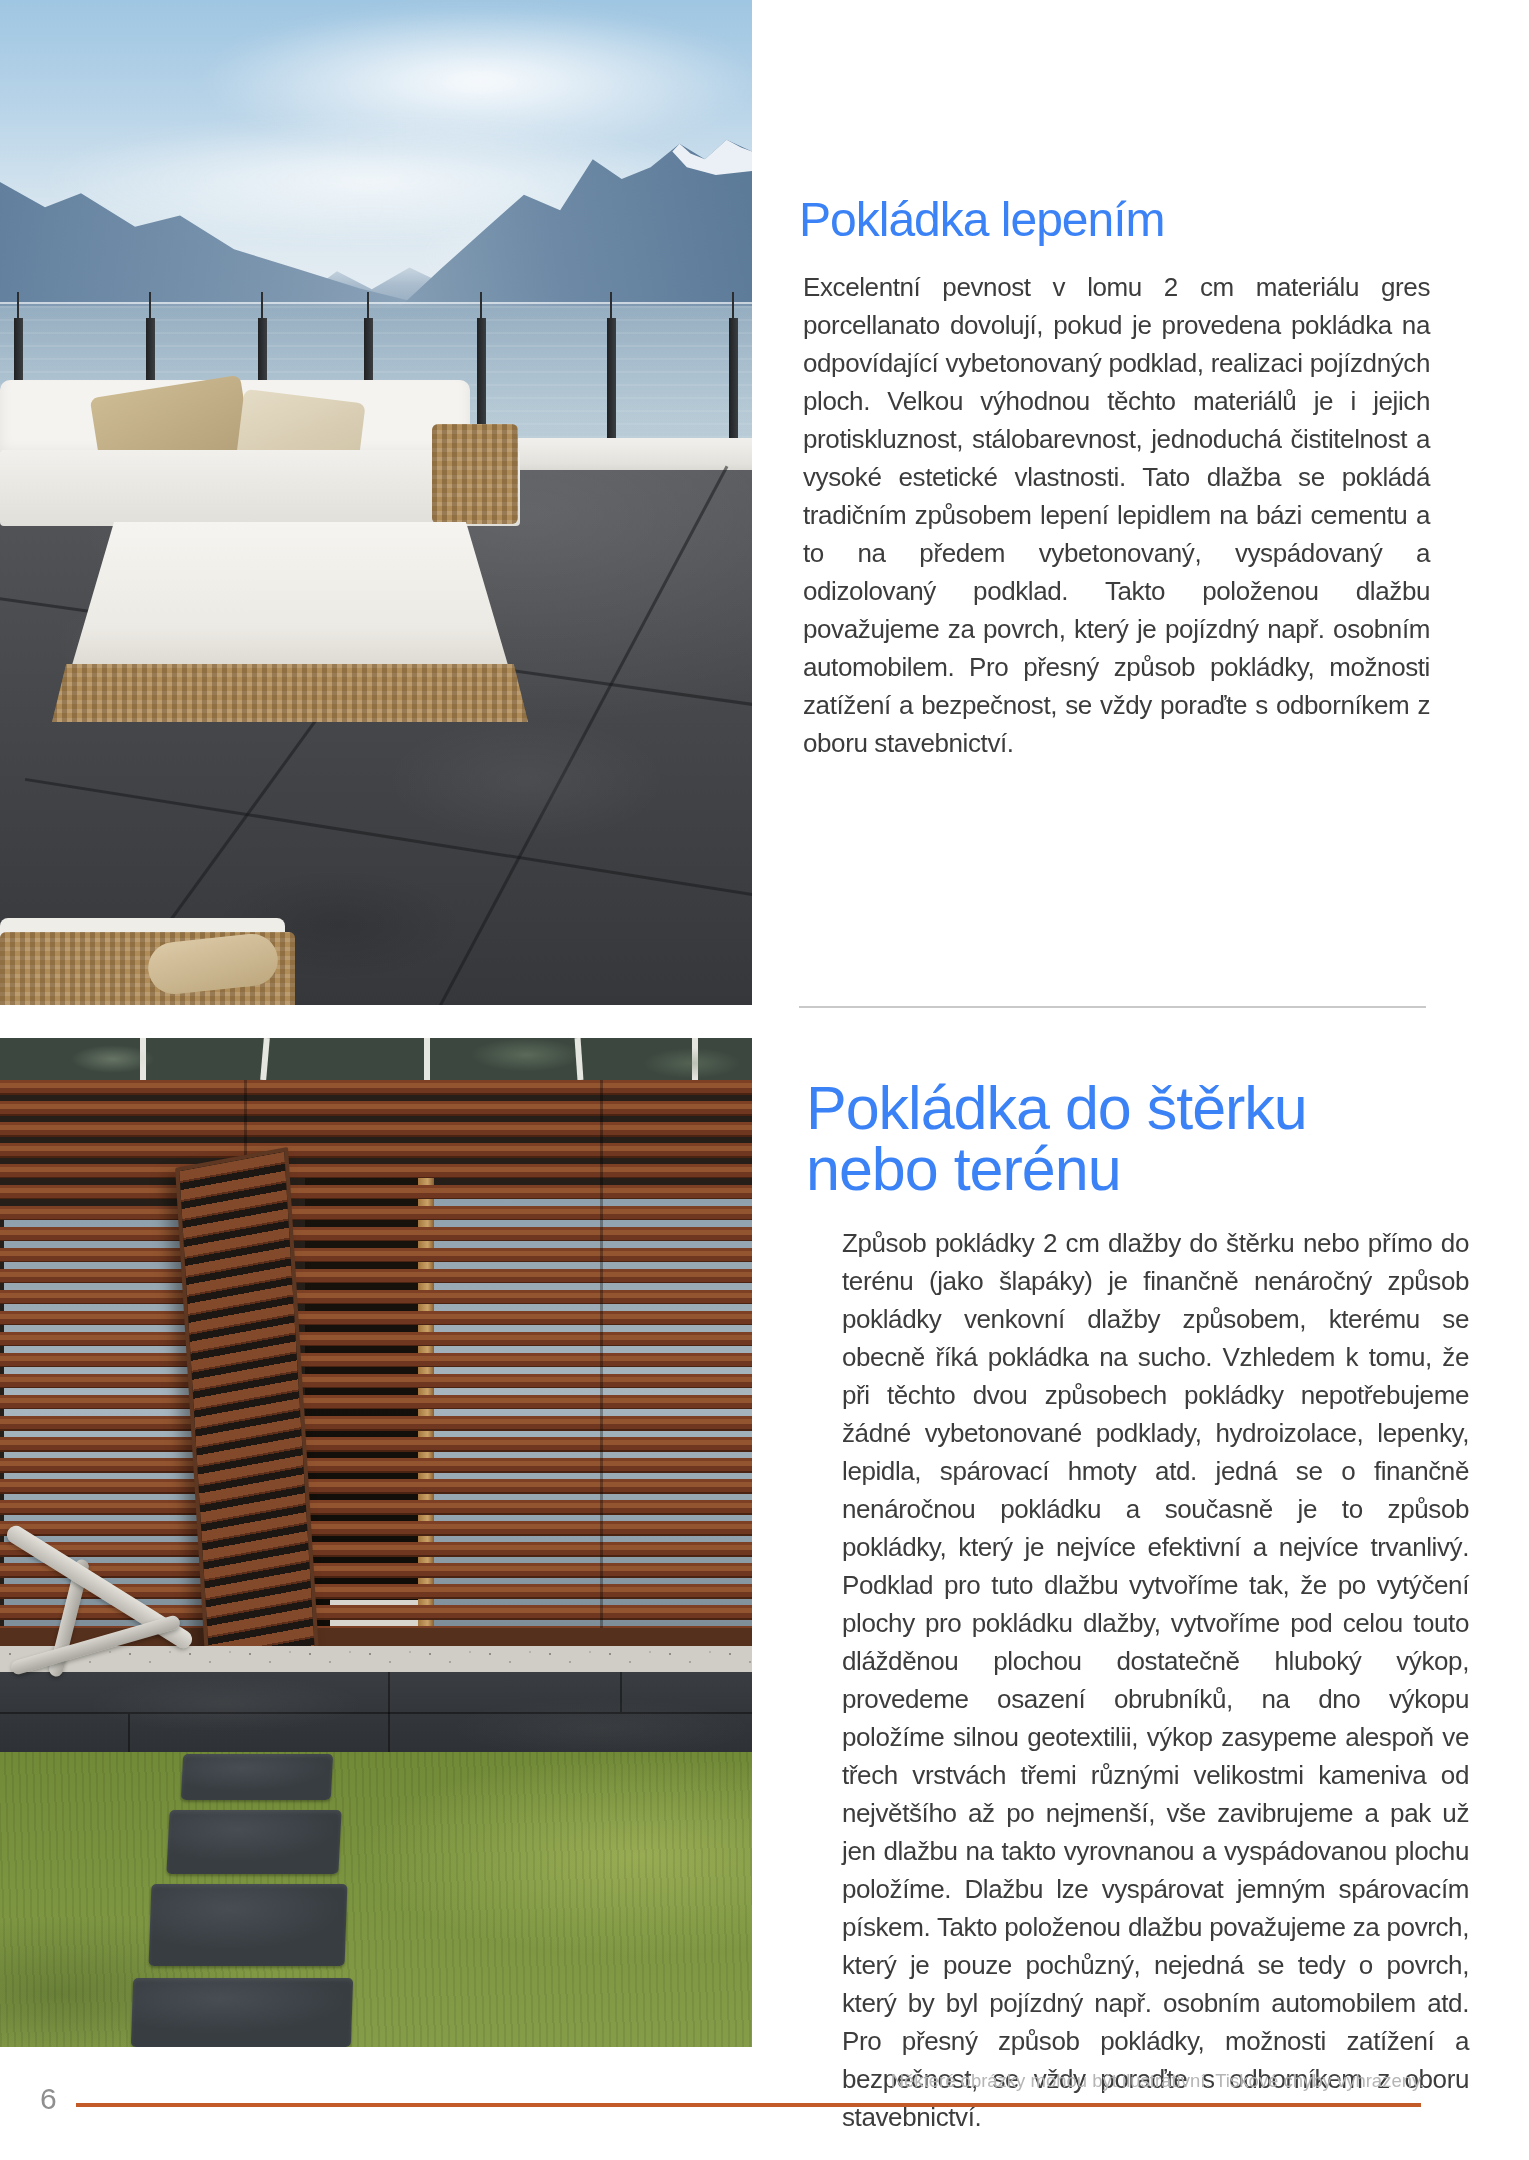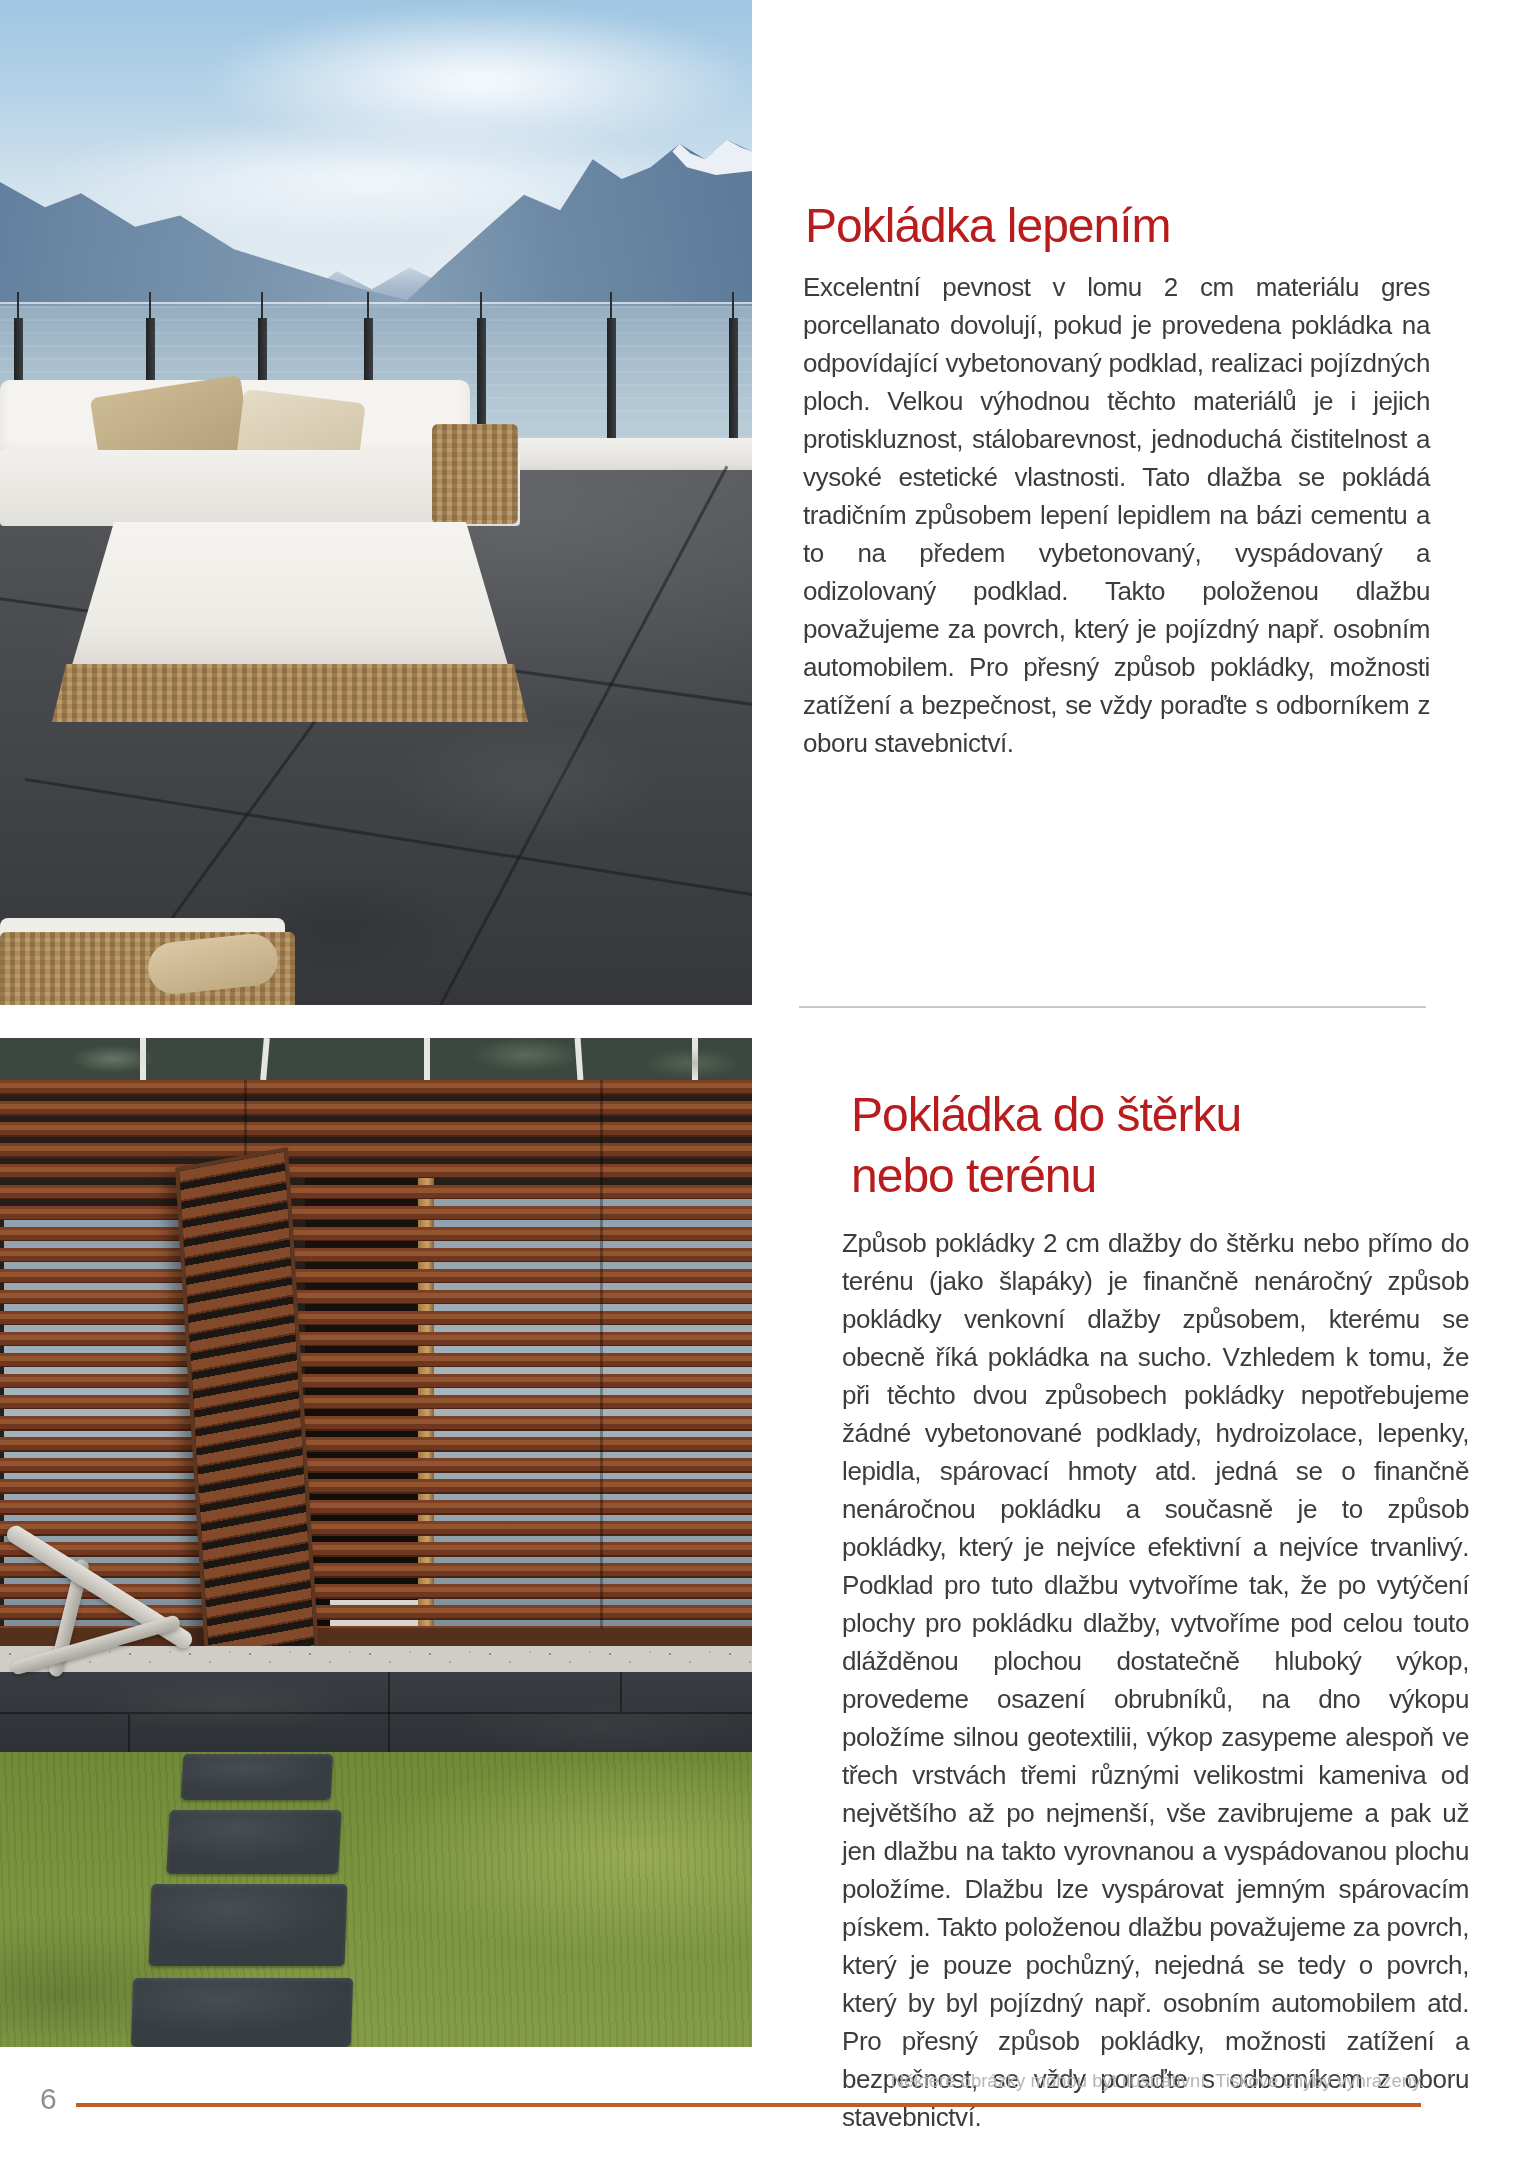--- a/index.html
+++ b/index.html
@@ -1,23 +1,23 @@
 <!DOCTYPE html>
 <html lang="cs"><head>
 <meta charset="utf-8">
 <style>
   html,body{margin:0;padding:0;background:#ffffff;}
   .page{position:relative;width:1529px;height:2160px;background:#ffffff;overflow:hidden;
         font-family:"Liberation Sans","DejaVu Sans",sans-serif;}
   .page *{position:absolute;box-sizing:border-box;}
 
   
-  .title{color:#b91c1c;font-weight:400;letter-spacing:-1px;margin:6px;}
+  .title{color:#3b82f6;font-weight:400;letter-spacing:-1px;margin:0;}
   .t1{left:799px;top:192px;font-size:48px;line-height:56px;}
-  .t2{left:845px;top:1078px;font-size:48px;line-height:61px;white-space:pre-line;}
+  .t2{left:806px;top:1078px;font-size:61px;line-height:61px;white-space:pre-line;}
   .body{color:#3c3c3c;font-size:26px;line-height:38px;letter-spacing:-0.4px;
         text-align:justify;margin:4px;width:627px;}
   .b1{left:799px;top:264px;}
   .b2{left:838px;top:1220px;}
   .divider{left:799px;top:1006px;width:627px;height:2px;background:#c9c9c9;border:0;margin:0;}
 
   
   .pagenum{left:40px;top:2082px;font-size:30px;color:#8f8f8f;}
   .rule{left:76px;top:2103px;width:1345px;height:4px;background:#c25b28;}
   .footnote{right:104px;top:2070px;font-size:18.5px;color:#b5b5b5;}

